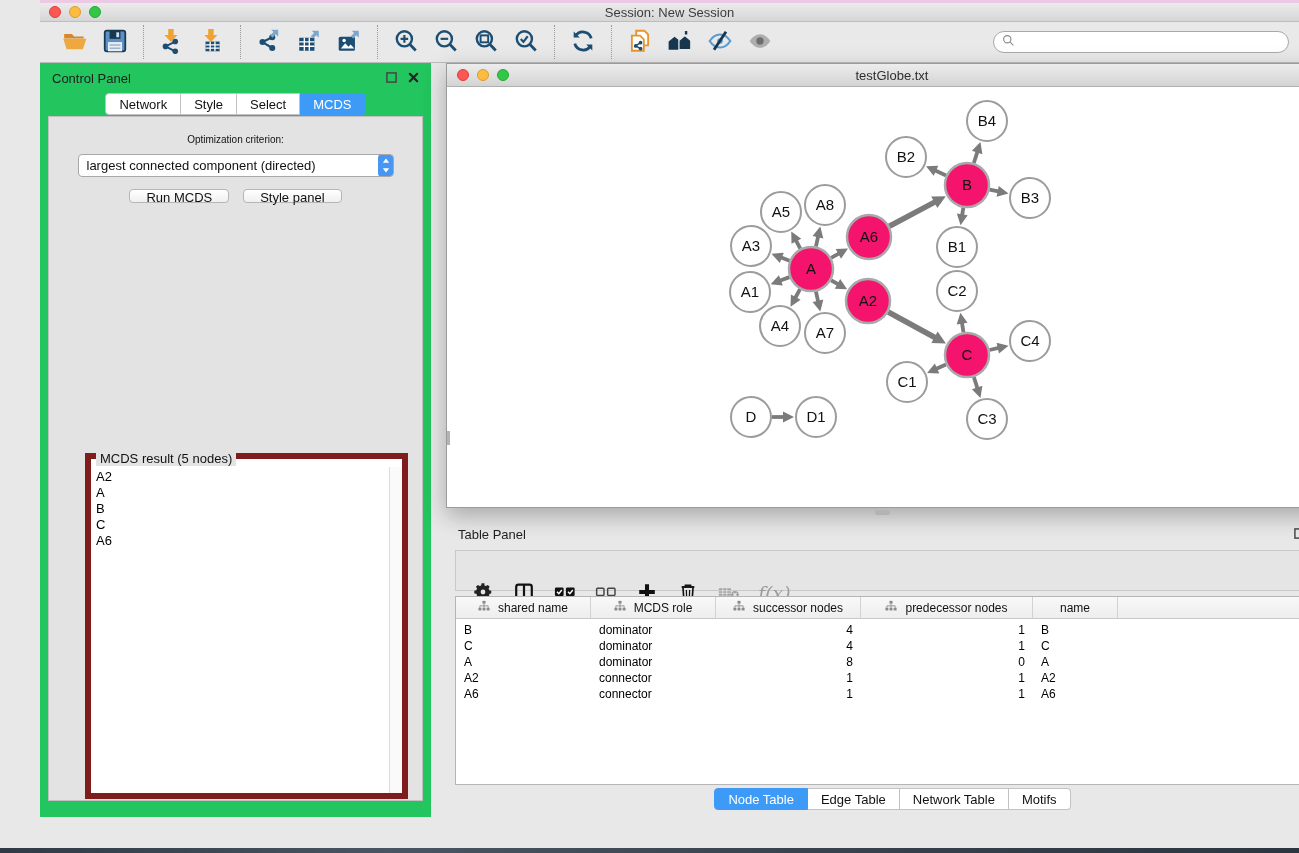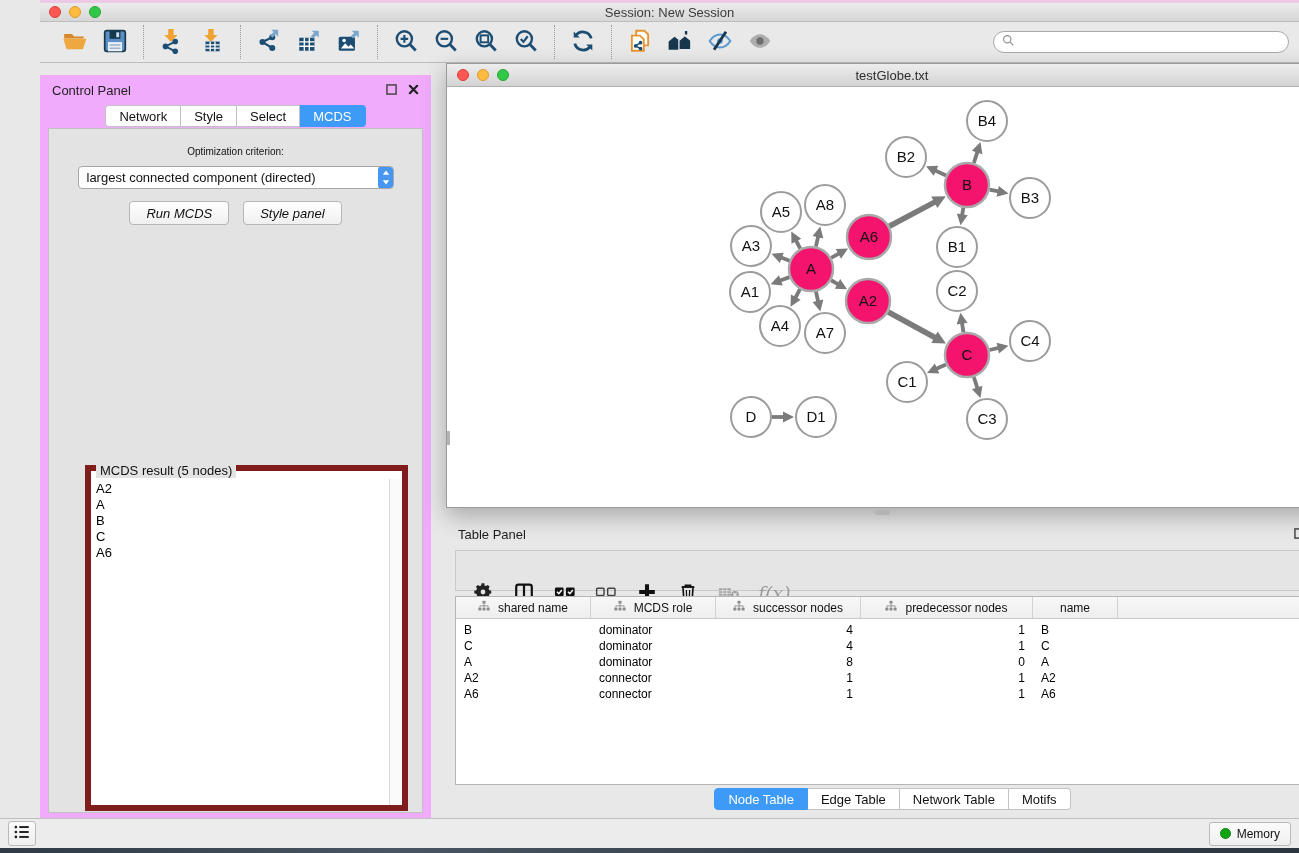--- a/index.html
+++ b/index.html
@@ -27,21 +27,21 @@
     align-items:center; justify-content:center; cursor:pointer; }
   .tb-sep { width:1px; height:34px; border-left:1px dotted #9a9a9a; margin:0 3px; }
   .search-wrap { margin-left:auto; width:296px; height:22px; background:#fff;
     border:1px solid #a9a9a9; border-radius:12px; display:flex; align-items:center;
     padding:0 8px; gap:5px; }
   .search-wrap input { border:none; outline:none; flex:1; font-size:12px; background:transparent; }
 
   .workspace { position:relative; height:754px; }
 
   
-  .control-panel { position:absolute; left:0; top:12px; width:391px; height:754px; background:#f0abfc; }
+  .control-panel { position:absolute; left:0; top:0; width:391px; height:754px; background:#22c55e; }
   .panel-head { height:30px; display:flex; align-items:center; padding:0 12px; }
   .panel-title { font-size:13px; color:#1e1e1e; }
   .panel-head-icons { margin-left:auto; display:flex; gap:11px; align-items:center; }
   .icon-btn { background:none; border:none; display:flex; align-items:center; cursor:pointer; padding:0; }
 
   .cp-tabs { display:flex; justify-content:center; }
   .tab { height:22px; display:flex; align-items:center; padding:0 13px; font-size:13px;
     background:#fff; border:1px solid #c3c3c3; border-left:none; color:#111; cursor:pointer; white-space:nowrap; }
   .tab:first-child { border-left:1px solid #c3c3c3; border-radius:4px 0 0 4px; }
   .tab:last-child { border-radius:0 4px 4px 0; }
@@ -49,22 +49,22 @@
 
   .cp-inset { position:absolute; left:8px; top:53px; width:375px; height:685px;
     background:#e3e3e3; border:1px solid #c0c0c0; }
   .opt-label { margin-top:17px; text-align:center; font-size:10px; color:#111; }
   .select { margin:9px auto 0; width:316px; height:23px; background:#fff;
     border:1px solid #a8a8a8; border-radius:4px; display:flex; align-items:center;
     cursor:pointer; position:relative; overflow:hidden; }
   .select-text { flex:1; font-size:13px; padding-left:8px; color:#111; }
   .select-stepper { position:absolute; right:-1px; top:-1px; }
   .btn-row { display:flex; justify-content:center; gap:14px; margin-top:12px; }
-  .btn { height:24px; padding:0 16px; font-size:13px; background:linear-gradient(#ffffff,#f0f0f0);
-    border:1px solid #b6b6b6; border-radius:4px; cursor:pointer; color:#111;font-style:italic; }
+  .btn { height:14px; padding:0 16px; font-size:13px; background:linear-gradient(#ffffff,#f0f0f0);
+    border:1px solid #b6b6b6; border-radius:4px; cursor:pointer; color:#111; }
 
   .result-box { position:absolute; left:8px; top:336px; width:323px; height:346px;
     border:6px solid #7f1d1d; background:#fff;margin-left:28px; }
   .result-label { position:absolute; top:-8px; left:5px; background:#e3e3e3;
     padding:0 4px; font-size:13px; color:#111; }
   .result-items { position:absolute; left:0; top:8px; bottom:0; right:13px;
     padding:2px 0 0 5px; font-size:13px; line-height:16px; color:#000; overflow:hidden; }
   .result-scrollbar { position:absolute; right:0; top:8px; bottom:0; width:13px;
     background:#fafafa; border-left:1px solid #dcdcdc; }
 
@@ -655,33 +655,15 @@
       <div class="tp-tabs" id="tp-tabs">
           <div class="tab active">Node Table</div>
           <div class="tab">Edge Table</div>
           <div class="tab">Network Table</div>
           <div class="tab">Motifs</div>
         </div>
     </div>
 
   </div>
 
-  <div class="statusbar">
-    <button class="sb-btn">
-      <span id="list-icon-slot"><svg viewBox="0 0 20 20" width="18" height="18">
-            <g fill="#222">
-              <circle cx="3.2" cy="4.5" r="1.5"></circle>
-              <circle cx="3.2" cy="10" r="1.5"></circle>
-              <circle cx="3.2" cy="15.5" r="1.5"></circle>
-              <rect x="7" y="3.4" width="10.5" height="2.2"></rect>
-              <rect x="7" y="8.9" width="10.5" height="2.2"></rect>
-              <rect x="7" y="14.4" width="10.5" height="2.2"></rect>
-            </g>
-          </svg></span>
-    </button>
-    <button class="memory-btn">
-      <span class="memory-dot"></span>
-      <span>Memory</span>
-    </button>
-  </div>
 
   <div class="desktop-strip"></div>
 </div>
 
 </body></html>

